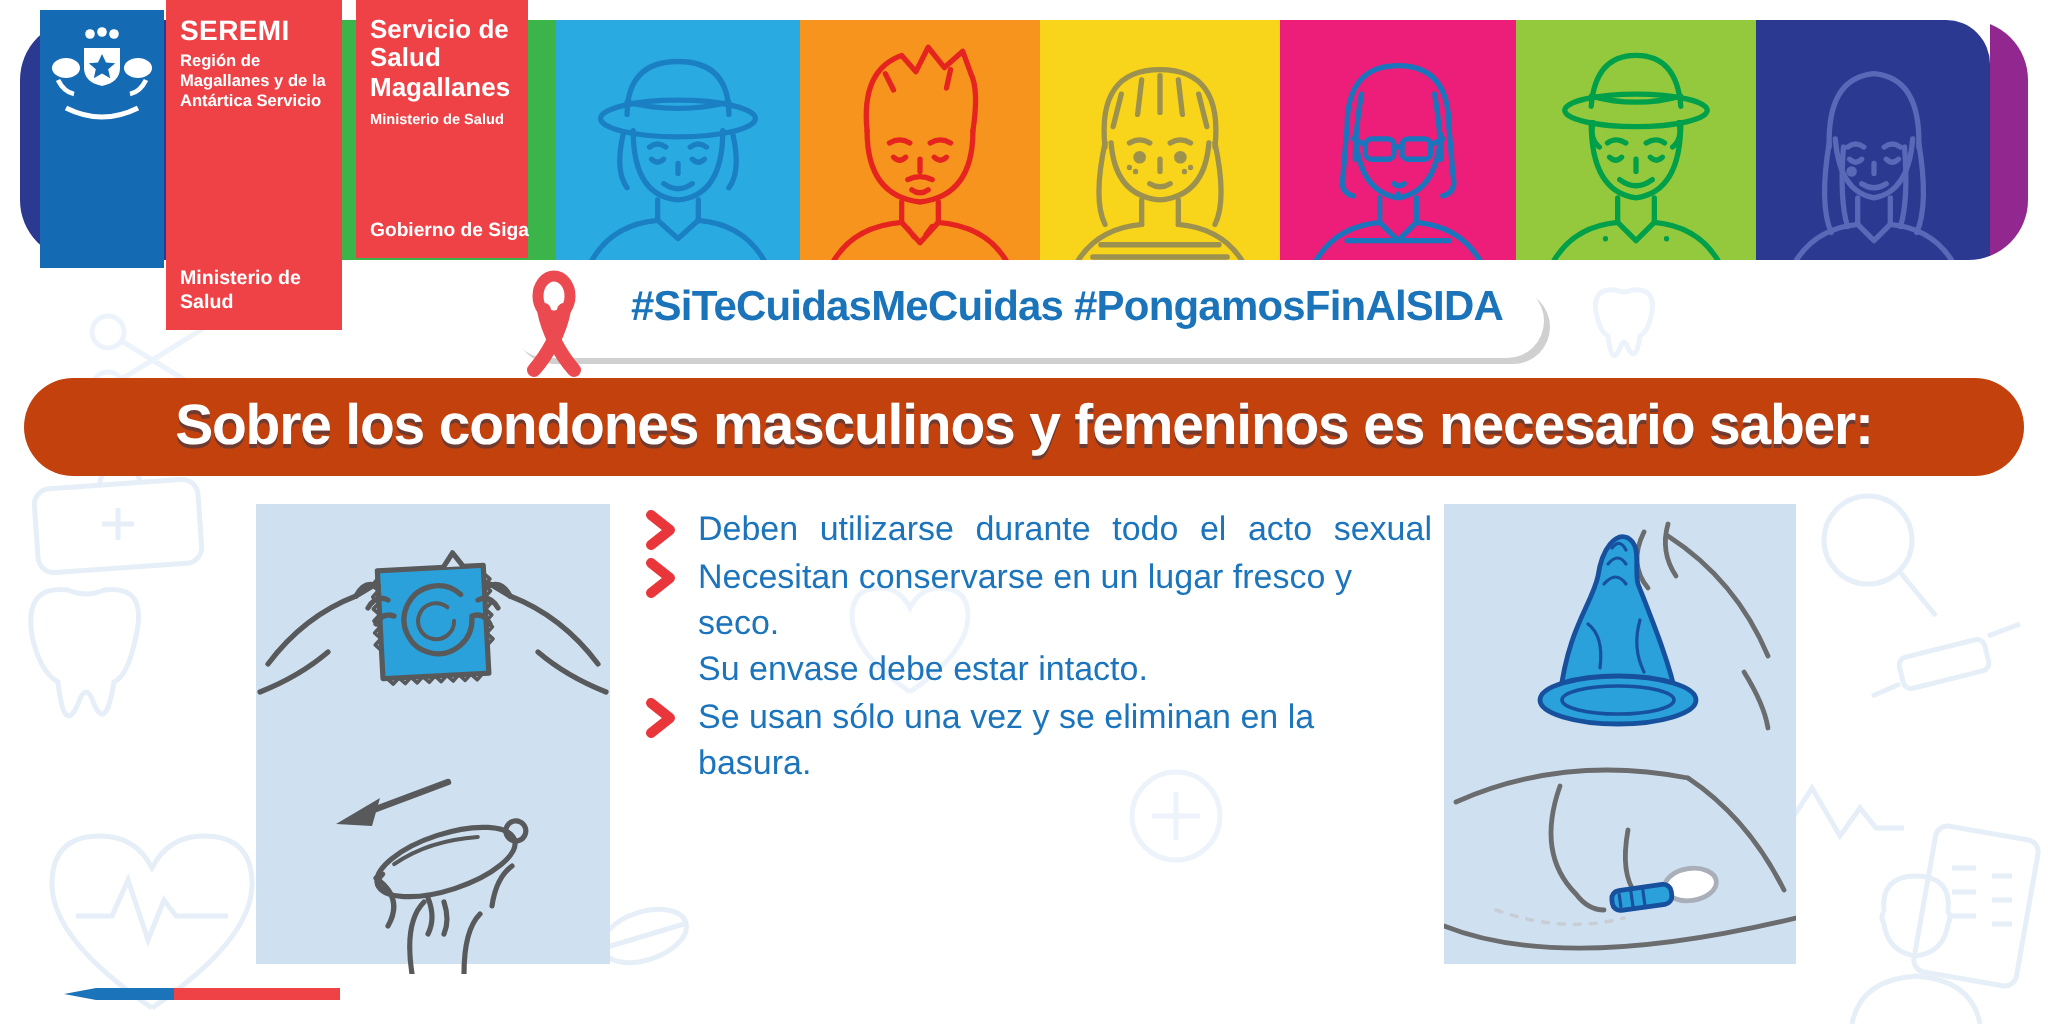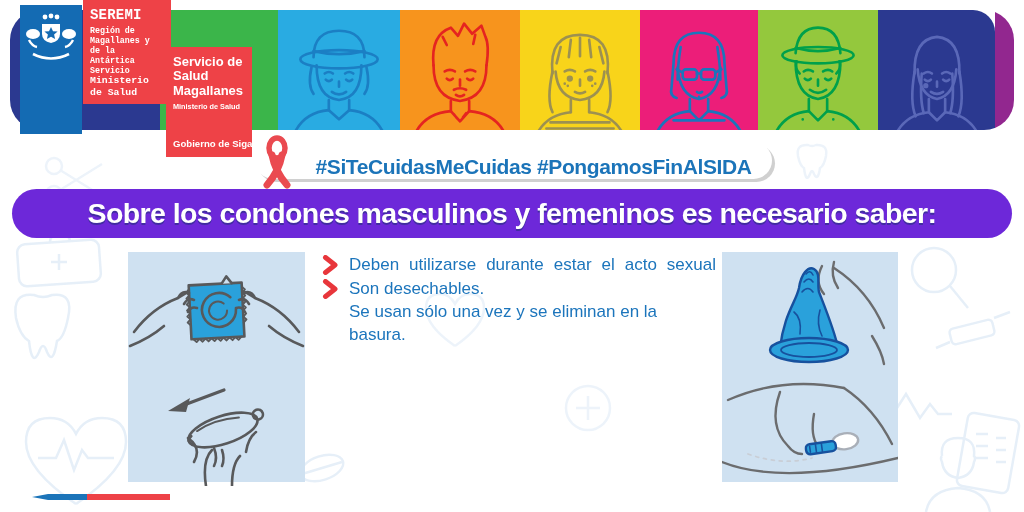--- a/index.html
+++ b/index.html
@@ -12,35 +12,35 @@
   
   .banner{left:10px;top:10px;width:1004px;height:120px;border-radius:30px;overflow:hidden;
           display:flex;}
   .seg{height:100%;flex:0 0 auto;position:relative;}
   .tile svg{position:absolute;left:50%;bottom:-2px;transform:translateX(-50%);}
   .tile-navy{border-top-right-radius:22px;}
   .seg-purple{flex:1 1 auto;}
   
   .govbox{left:20px;top:5px;width:62px;height:129px;background:#146BB3;display:flex;justify-content:center;}
   .redblock{background:#EE4247;color:#fff;box-sizing:border-box;padding:8px 7px;display:flex;flex-direction:column;}
-  .seremi{left:83px;top:0;width:88px;height:104px;font-family:Liberation Mono, monospace;}
-  .servicio{left:166px;top:0;width:86px;height:110px;margin-top:47px;}
+  .seremi{left:83px;top:0;width:88px;height:165px;}
+  .servicio{left:178px;top:0;width:86px;height:129px;}
   .rb-title{font-weight:bold;font-size:14px;line-height:1.05;letter-spacing:.2px;}
   .rb-title2{font-weight:bold;font-size:13px;line-height:1.1;}
   .rb-sub{font-weight:bold;font-size:8.3px;line-height:1.2;margin-top:3px;}
   .rb-sub2{font-weight:bold;font-size:7.3px;margin-top:4px;}
   .rb-bottom{font-weight:bold;font-size:9.8px;line-height:1.15;margin-top:auto;}
   .rb-bottom2{font-weight:bold;font-size:9.6px;margin-top:auto;white-space:nowrap;}
   
   .pill{left:255px;top:142px;width:517px;height:37px;background:#fff;border-radius:19px;
-        box-shadow:3px 3px 0 rgba(120,120,120,.35);display:flex;align-items:flex-end;justify-content:center;}
+        box-shadow:3px 3px 0 rgba(120,120,120,.35);display:flex;align-items:flex-start;justify-content:center;}
   .pill-text{padding-left:40px;font-weight:bold;font-size:21px;letter-spacing:-.4px;color:#1B74B9;white-space:nowrap;}
   .ribbon{left:259px;top:135px;}
   
-  .titlebar{left:12px;top:189px;width:1000px;height:49px;background:#6d28d9;border-radius:25px;
+  .titlebar{left:12px;top:189px;width:1000px;height:49px;background:#c2410c;border-radius:25px;
             display:flex;align-items:center;justify-content:center;}
   .titlebar span{color:#fff;font-weight:bold;font-size:28.5px;letter-spacing:-.6px;white-space:nowrap;
                  text-shadow:0 2px 0 rgba(10,52,94,.45);}
   
   .panel{background:#CFE1F1;}
   .panel-left{left:128px;top:252px;width:177px;height:230px;}
   .panel-right{left:722px;top:252px;width:176px;height:230px;}
   
   .bullets{left:322px;top:253px;width:394px;}
   .item{position:relative;padding-left:27px;margin-bottom:1px;color:#1C75BC;font-size:17px;line-height:23px;}
@@ -288,27 +288,33 @@
       <path d="M78 118 q-4-26 6-36 M104 118 q0-22 8-30"></path>
       <path d="M86 80 q4 10 0 18 M94 82 q3 9 0 16"></path>
     </svg>
   </div>
 
   <div class="abs bullets">
     <div class="item">
       <svg class="chev" width="17" height="20" viewBox="0 0 17 20">
           <path d="M3.5 2.5 L13 10 L3.5 17.5" fill="none" stroke="#E8363B" stroke-width="5" stroke-linecap="round" stroke-linejoin="round"></path>
         </svg>
-      <span class="bl stretch">Deben utilizarse durante estar el acto sexual</span>
+      <span class="bl stretch">Deben utilizarse durante todo el acto sexual</span>
     </div>
     <div class="item">
       <svg class="chev" width="17" height="20" viewBox="0 0 17 20">
           <path d="M3.5 2.5 L13 10 L3.5 17.5" fill="none" stroke="#E8363B" stroke-width="5" stroke-linecap="round" stroke-linejoin="round"></path>
         </svg>
-      <span class="bl">Son desechables.</span>
+      <span class="bl">Necesitan conservarse en un lugar fresco y seco.</span>
+      <span class="bl">Su envase debe estar intacto.</span>
+    </div>
+    <div class="item">
+      <svg class="chev" width="17" height="20" viewBox="0 0 17 20">
+          <path d="M3.5 2.5 L13 10 L3.5 17.5" fill="none" stroke="#E8363B" stroke-width="5" stroke-linecap="round" stroke-linejoin="round"></path>
+        </svg>
       <span class="bl">Se usan sólo una vez y se eliminan en la basura.</span>
     </div>
   </div>
 
   <div class="abs panel panel-right">
     <svg width="176" height="118" viewBox="0 0 176 118" fill="none" stroke="#6B6C6E" stroke-width="2.4" stroke-linecap="round" stroke-linejoin="round">
       <path d="M112 16 Q146 38 162 76 M150 84 Q160 100 162 112"></path>
       <path d="M100 14 q-8 16 2 28 M112 10 q-4 14 4 26"></path>
       <g stroke="#17519E" stroke-width="2.4">
         <path d="M58 96 C62 62 74 50 77 36 C79 22 86 14 92 17 C99 21 95 32 97 40 C104 58 113 80 116 96 Z" fill="#2AA1DB"></path>

